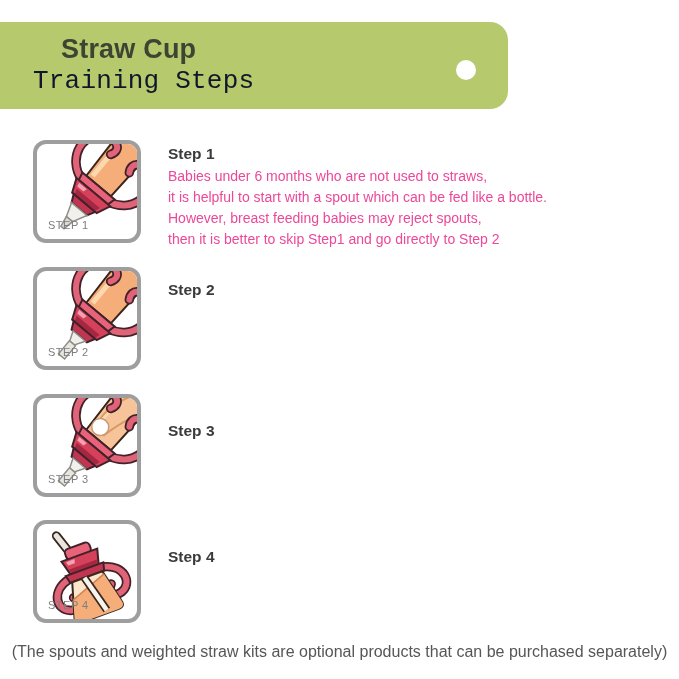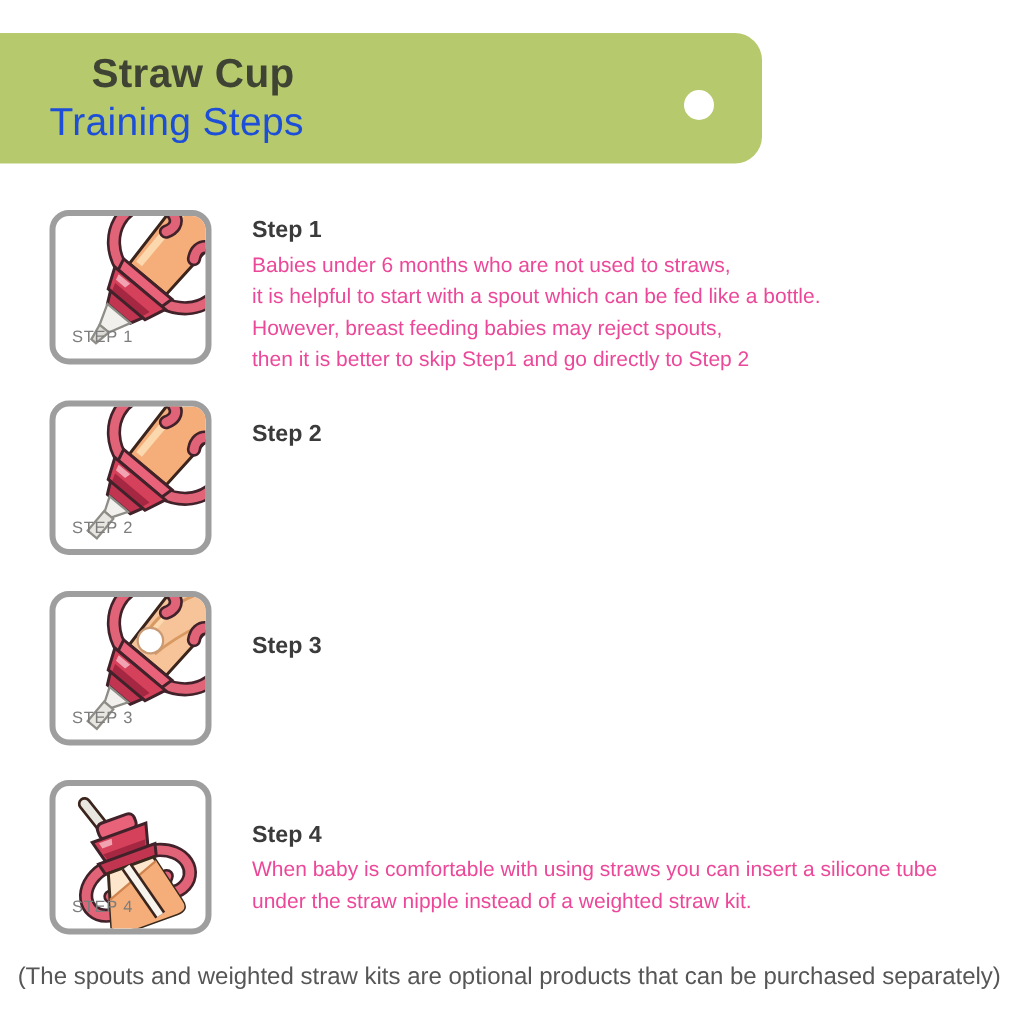--- a/index.html
+++ b/index.html
@@ -11,21 +11,21 @@
   .banner{
     position:absolute;left:0;top:22px;width:508px;height:87px;
     background:#b6c96c;border-radius:0 18px 18px 0;
   }
   .banner .title{
     position:absolute;left:33px;top:12px;
     font-size:27px;font-weight:700;color:#3e4334;line-height:31px;letter-spacing:.2px;margin-left:28px;
   }
   .banner .subtitle{
     position:absolute;left:33px;top:44px;
-    font-size:26px;font-weight:400;color:#1d4ed8;line-height:30px;letter-spacing:.2px;
+    font-size:26px;font-weight:400;color:#0f172a;line-height:30px;letter-spacing:.2px;font-family:Liberation Mono, monospace;
   }
   .banner .dot{
     position:absolute;left:456px;top:38px;width:20px;height:20px;border-radius:50%;background:#ffffff;
   }
   
   .figure{
     position:absolute;left:33px;width:108px;height:103px;
     border:4px solid #9e9e9e;border-radius:13px;background:#ffffff;box-sizing:border-box;
     overflow:hidden;
   }
@@ -164,19 +164,17 @@
   <div class="step-text text2">
     <h3>Step 2</h3>
   </div>
 
   <div class="step-text text3">
     <h3>Step 3</h3>
   </div>
 
   <div class="step-text text4">
     <h3>Step 4</h3>
-    <p>When baby is comfortable with using straws you can insert a silicone tube
-under the straw nipple instead of a weighted straw kit.</p>
   </div>
 
   <div class="footnote">(The spouts and weighted straw kits are optional products that can be purchased separately)</div>
 
 </div>
 
 </body></html>

